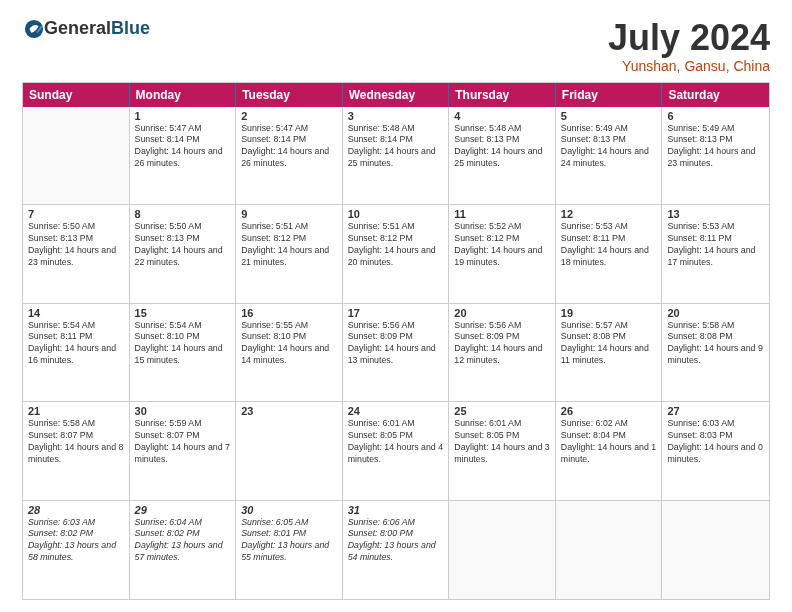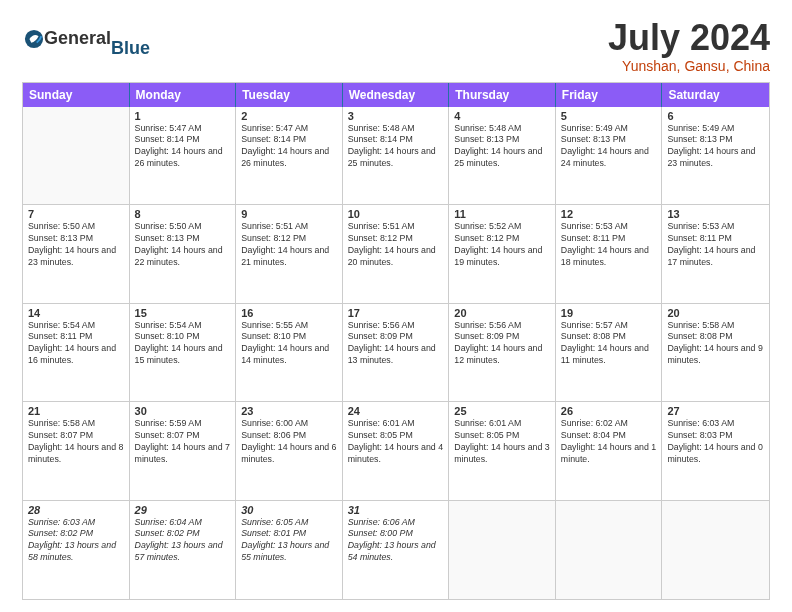--- a/index.html
+++ b/index.html
@@ -36,21 +36,20 @@
     }
     .logo-general {
       font-size: 18px;
       font-weight: bold;
       color: #333;
     }
     .logo-blue {
       font-size: 18px;
       font-weight: bold;
       color: #1a5276;
-      margin-top: 20px;
     }
     .logo-icon {
       width: 20px;
       height: 20px;
       margin-left: 2px;
     }
     .title-area {
       text-align: right;
     }
     .month-title {
@@ -65,21 +64,21 @@
     }
     .calendar {
       flex: 1;
       display: flex;
       flex-direction: column;
       border: 1px solid #ccc;
     }
     .cal-header {
       display: grid;
       grid-template-columns: repeat(7, 1fr);
-      background: #8b5cf6;
+      background: #be185d;
     }
     .cal-header-cell {
       color: #fff;
       font-size: 12px;
       font-weight: bold;
       padding: 5px 6px;
       text-align: left;
       border-right: 1px solid #2471a3;
     }
     .cal-header-cell:last-child { border-right: none; }
@@ -239,21 +238,20 @@
           <div class="cal-cell">
             <div class="day-num">21</div>
             <div class="cell-info">Sunrise: 5:58 AM<br>Sunset: 8:07 PM<br>Daylight: 14 hours and 8 minutes.</div>
           </div>
           <div class="cal-cell">
             <div class="day-num">30</div>
             <div class="cell-info">Sunrise: 5:59 AM<br>Sunset: 8:07 PM<br>Daylight: 14 hours and 7 minutes.</div>
           </div>
           <div class="cal-cell">
             <div class="day-num">23</div>
-            <div class="cell-info">Sunrise: 6:00 AM<br>Sunset: 8:06 PM<br>Daylight: 14 hours and 6 minutes.</div>
           </div>
           <div class="cal-cell">
             <div class="day-num">24</div>
             <div class="cell-info">Sunrise: 6:01 AM<br>Sunset: 8:05 PM<br>Daylight: 14 hours and 4 minutes.</div>
           </div>
           <div class="cal-cell">
             <div class="day-num">25</div>
             <div class="cell-info">Sunrise: 6:01 AM<br>Sunset: 8:05 PM<br>Daylight: 14 hours and 3 minutes.</div>
           </div>
           <div class="cal-cell">

